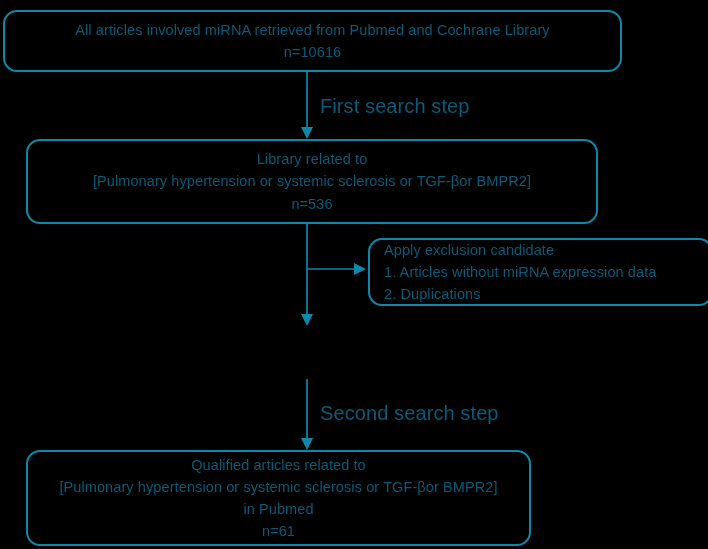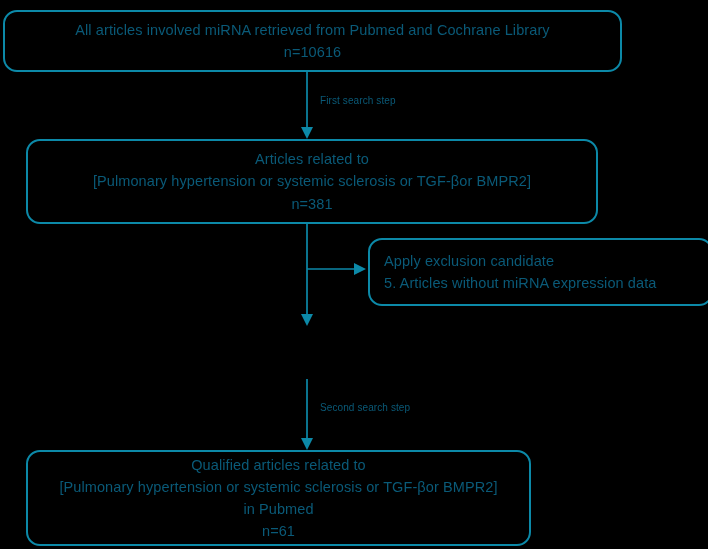--- a/index.html
+++ b/index.html
@@ -37,21 +37,21 @@
     white-space: nowrap;
   }
   .node.left-node {
     align-items: flex-start;
     text-align: left;
     padding-left: 14px;
   }
   .edge-label {
     position: absolute;
     color: #0a5a78;
-    font-size: 10px;
+    font-size: 20px;
     white-space: nowrap;
     letter-spacing: 0.1px;
   }
   svg.edges {
     position: absolute;
     left: 0;
     top: 0;
     width: 708px;
     height: 549px;
     overflow: visible;
@@ -84,28 +84,29 @@
     <line class="edge-line" x1="307" y1="373" x2="307" y2="437"></line>
     <polygon class="edge-head" points="307,444 301,432 313,432"></polygon>
   </svg>
 
   <div class="node" style="left:3px; top:4px; width:619px; height:62px;">
     <span class="line">All articles involved miRNA retrieved from Pubmed and Cochrane Library</span>
     <span class="line">n=10616</span>
   </div>
 
   <div class="node" style="left:26px; top:133px; width:572px; height:85px;">
-    <span class="line">Articles related to</span>
+    <span class="line">Library related to</span>
     <span class="line">[Pulmonary hypertension or systemic sclerosis or TGF-βor BMPR2]</span>
-    <span class="line">n=381</span>
+    <span class="line">n=536</span>
   </div>
 
   <div class="node left-node" style="left:368px; top:232px; width:345px; height:68px;">
     <span class="line">Apply exclusion candidate</span>
-    <span class="line">5. Articles without miRNA expression data</span>
+    <span class="line">1. Articles without miRNA expression data</span>
+    <span class="line">2. Duplications</span>
   </div>
 
 
   <div class="node" style="left:26px; top:444px; width:505px; height:96px;">
     <span class="line">Qualified articles related to</span>
     <span class="line">[Pulmonary hypertension or systemic sclerosis or TGF-βor BMPR2]</span>
     <span class="line">in Pubmed</span>
     <span class="line">n=61</span>
   </div>
 

